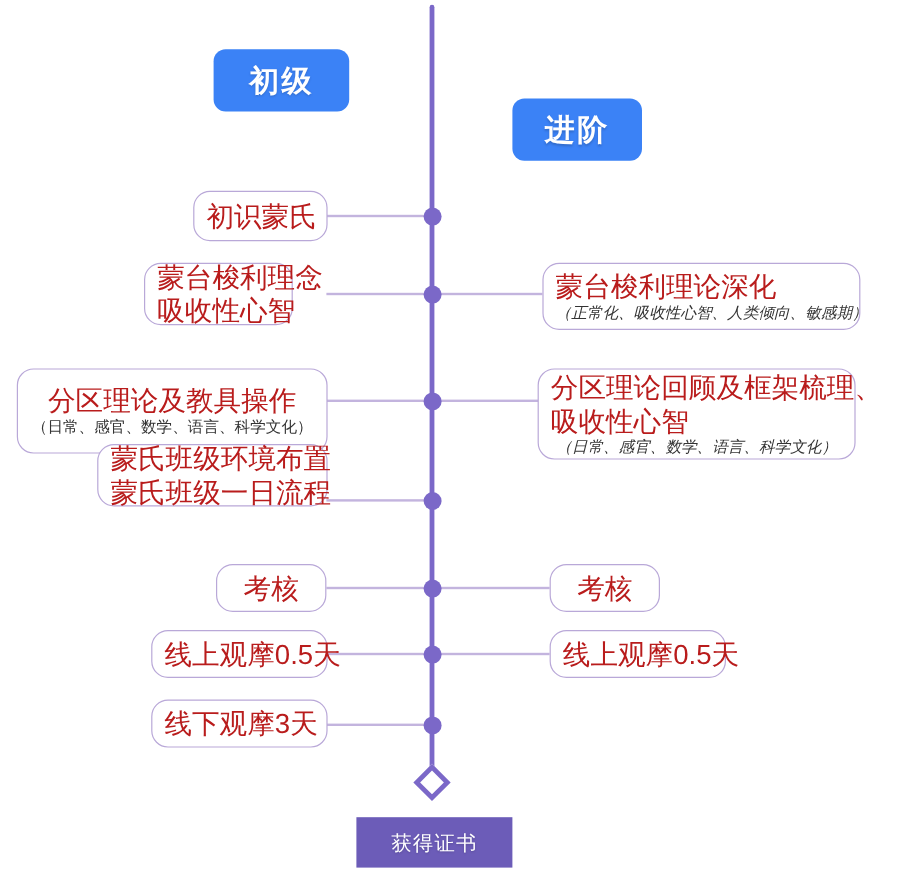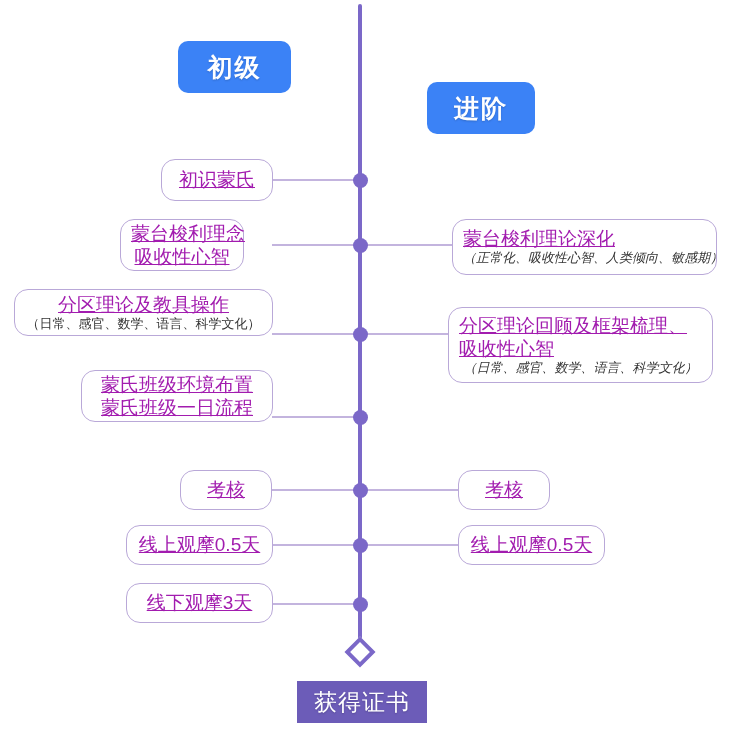--- a/index.html
+++ b/index.html
@@ -79,25 +79,24 @@
     box-sizing: border-box;
     background: #ffffff;
     border: 1.6px solid #b9a8d8;
     border-radius: 14px;
     display: flex;
     flex-direction: column;
     justify-content: center;
     padding: 4px 10px;
   }
   .card .line {
-    font-size: 19px;
+    font-size: 23px;
     line-height: 1.22;
-    color: #a21caf;
+    color: #b91c1c;
     white-space: nowrap;
-    text-decoration: underline;
   }
   .card .sub {
     font-size: 13px;
     line-height: 1.25;
     color: #333333;
     white-space: nowrap;
   }
   .card.center .line,
   .card.center .sub { text-align: center; }
   .card.left  .line,
@@ -113,21 +112,21 @@
 
   
   #cert-box {
     position: absolute;
     left: 297px;
     top: 681px;
     width: 130px;
     height: 42px;
     background: #6c5cb8;
     color: #ffffff;
-    font-size: 23px;
+    font-size: 17px;
     letter-spacing: 1px;
     display: flex;
     align-items: center;
     justify-content: center;
     text-shadow: 0 1px 2px rgba(0,0,0,0.18);
   }
 </style>
 </head>
 <body>
 
@@ -151,21 +150,21 @@
     <div class="line">吸收性心智</div>
   </div>
   <div class="card left" style="left:452px; top:219px; width:265px; height:56px;">
     <div class="line">蒙台梭利理论深化</div>
     <div class="sub">（正常化、吸收性心智、人类倾向、敏感期）</div>
   </div>
   <div class="axis-node" style="top:245px;"></div>
 
   <div class="connector" style="left:272px; top:333px; width:88px;"></div>
   <div class="connector" style="left:360px; top:333px; width:92px;"></div>
-  <div class="card center" style="left:14px; top:289px; width:259px; height:47px;align-items:center;">
+  <div class="card center" style="left:14px; top:307px; width:259px; height:71px;align-items:center;">
     <div class="line">分区理论及教具操作</div>
     <div class="sub">（日常、感官、数学、语言、科学文化）</div>
   </div>
   <div class="card left" style="left:448px; top:307px; width:265px; height:76px;">
     <div class="line">分区理论回顾及框架梳理、</div>
     <div class="line">吸收性心智</div>
     <div class="sub">（日常、感官、数学、语言、科学文化）</div>
   </div>
   <div class="axis-node" style="top:334px;"></div>
 

